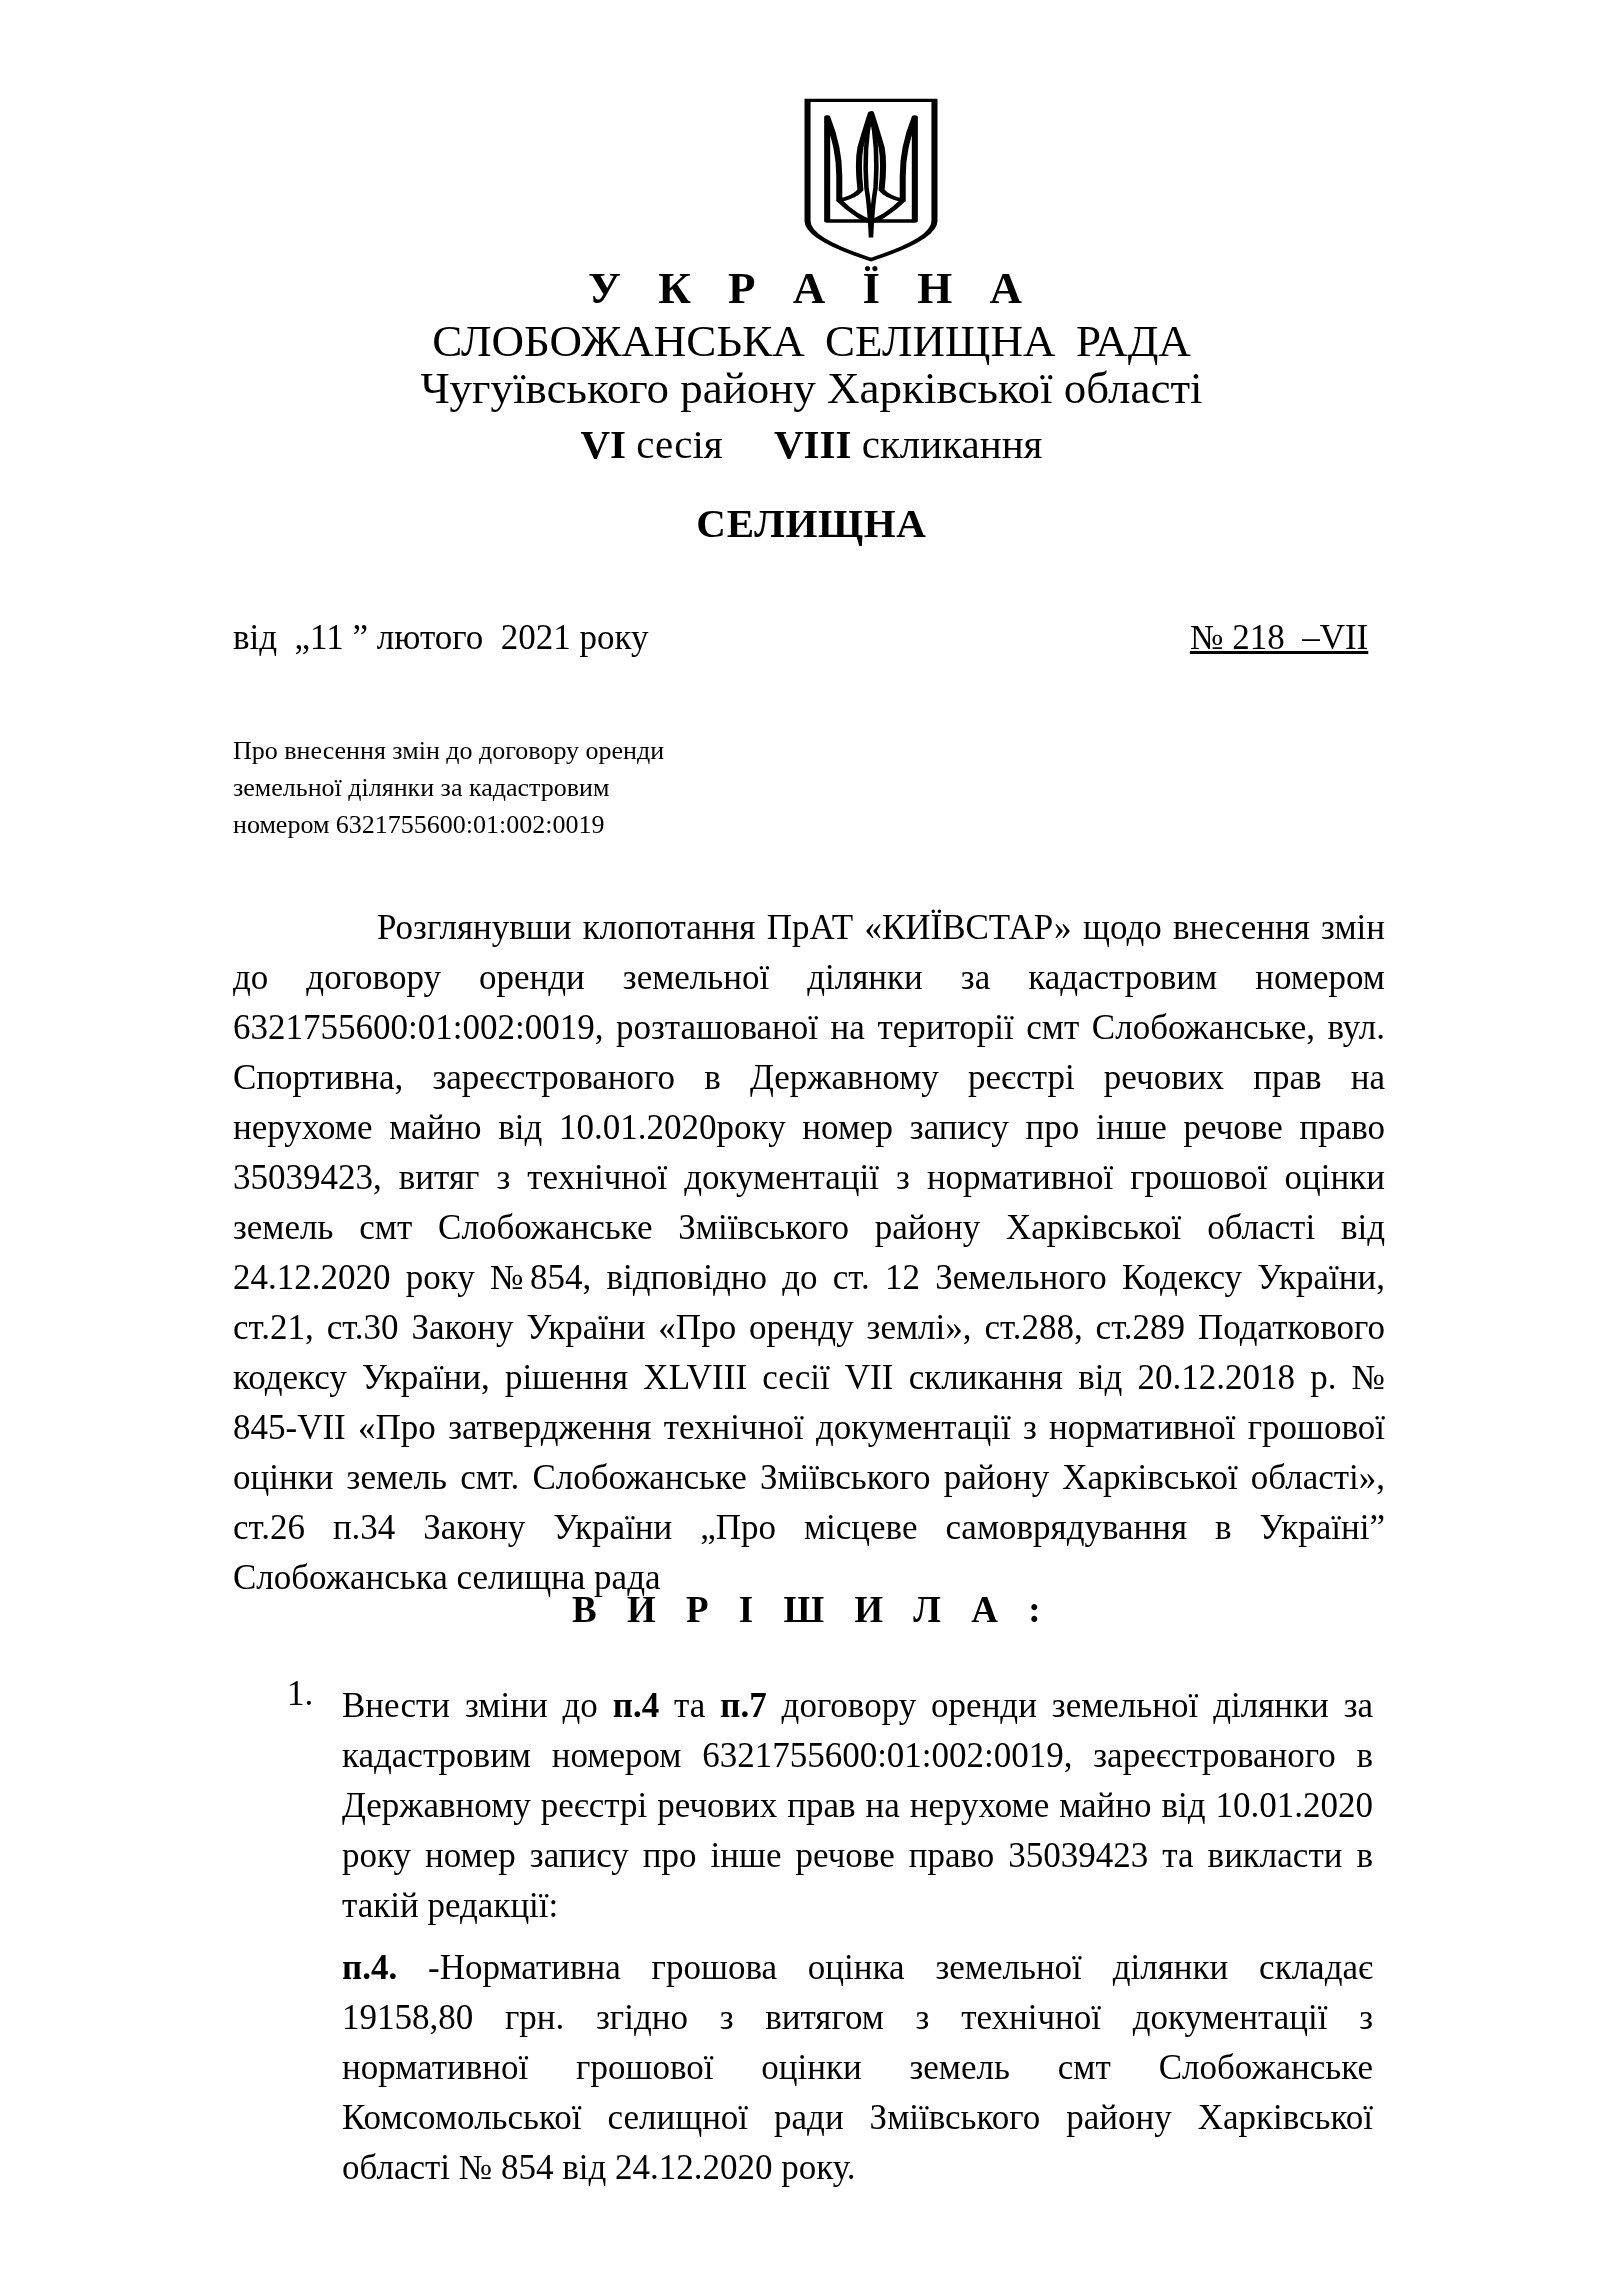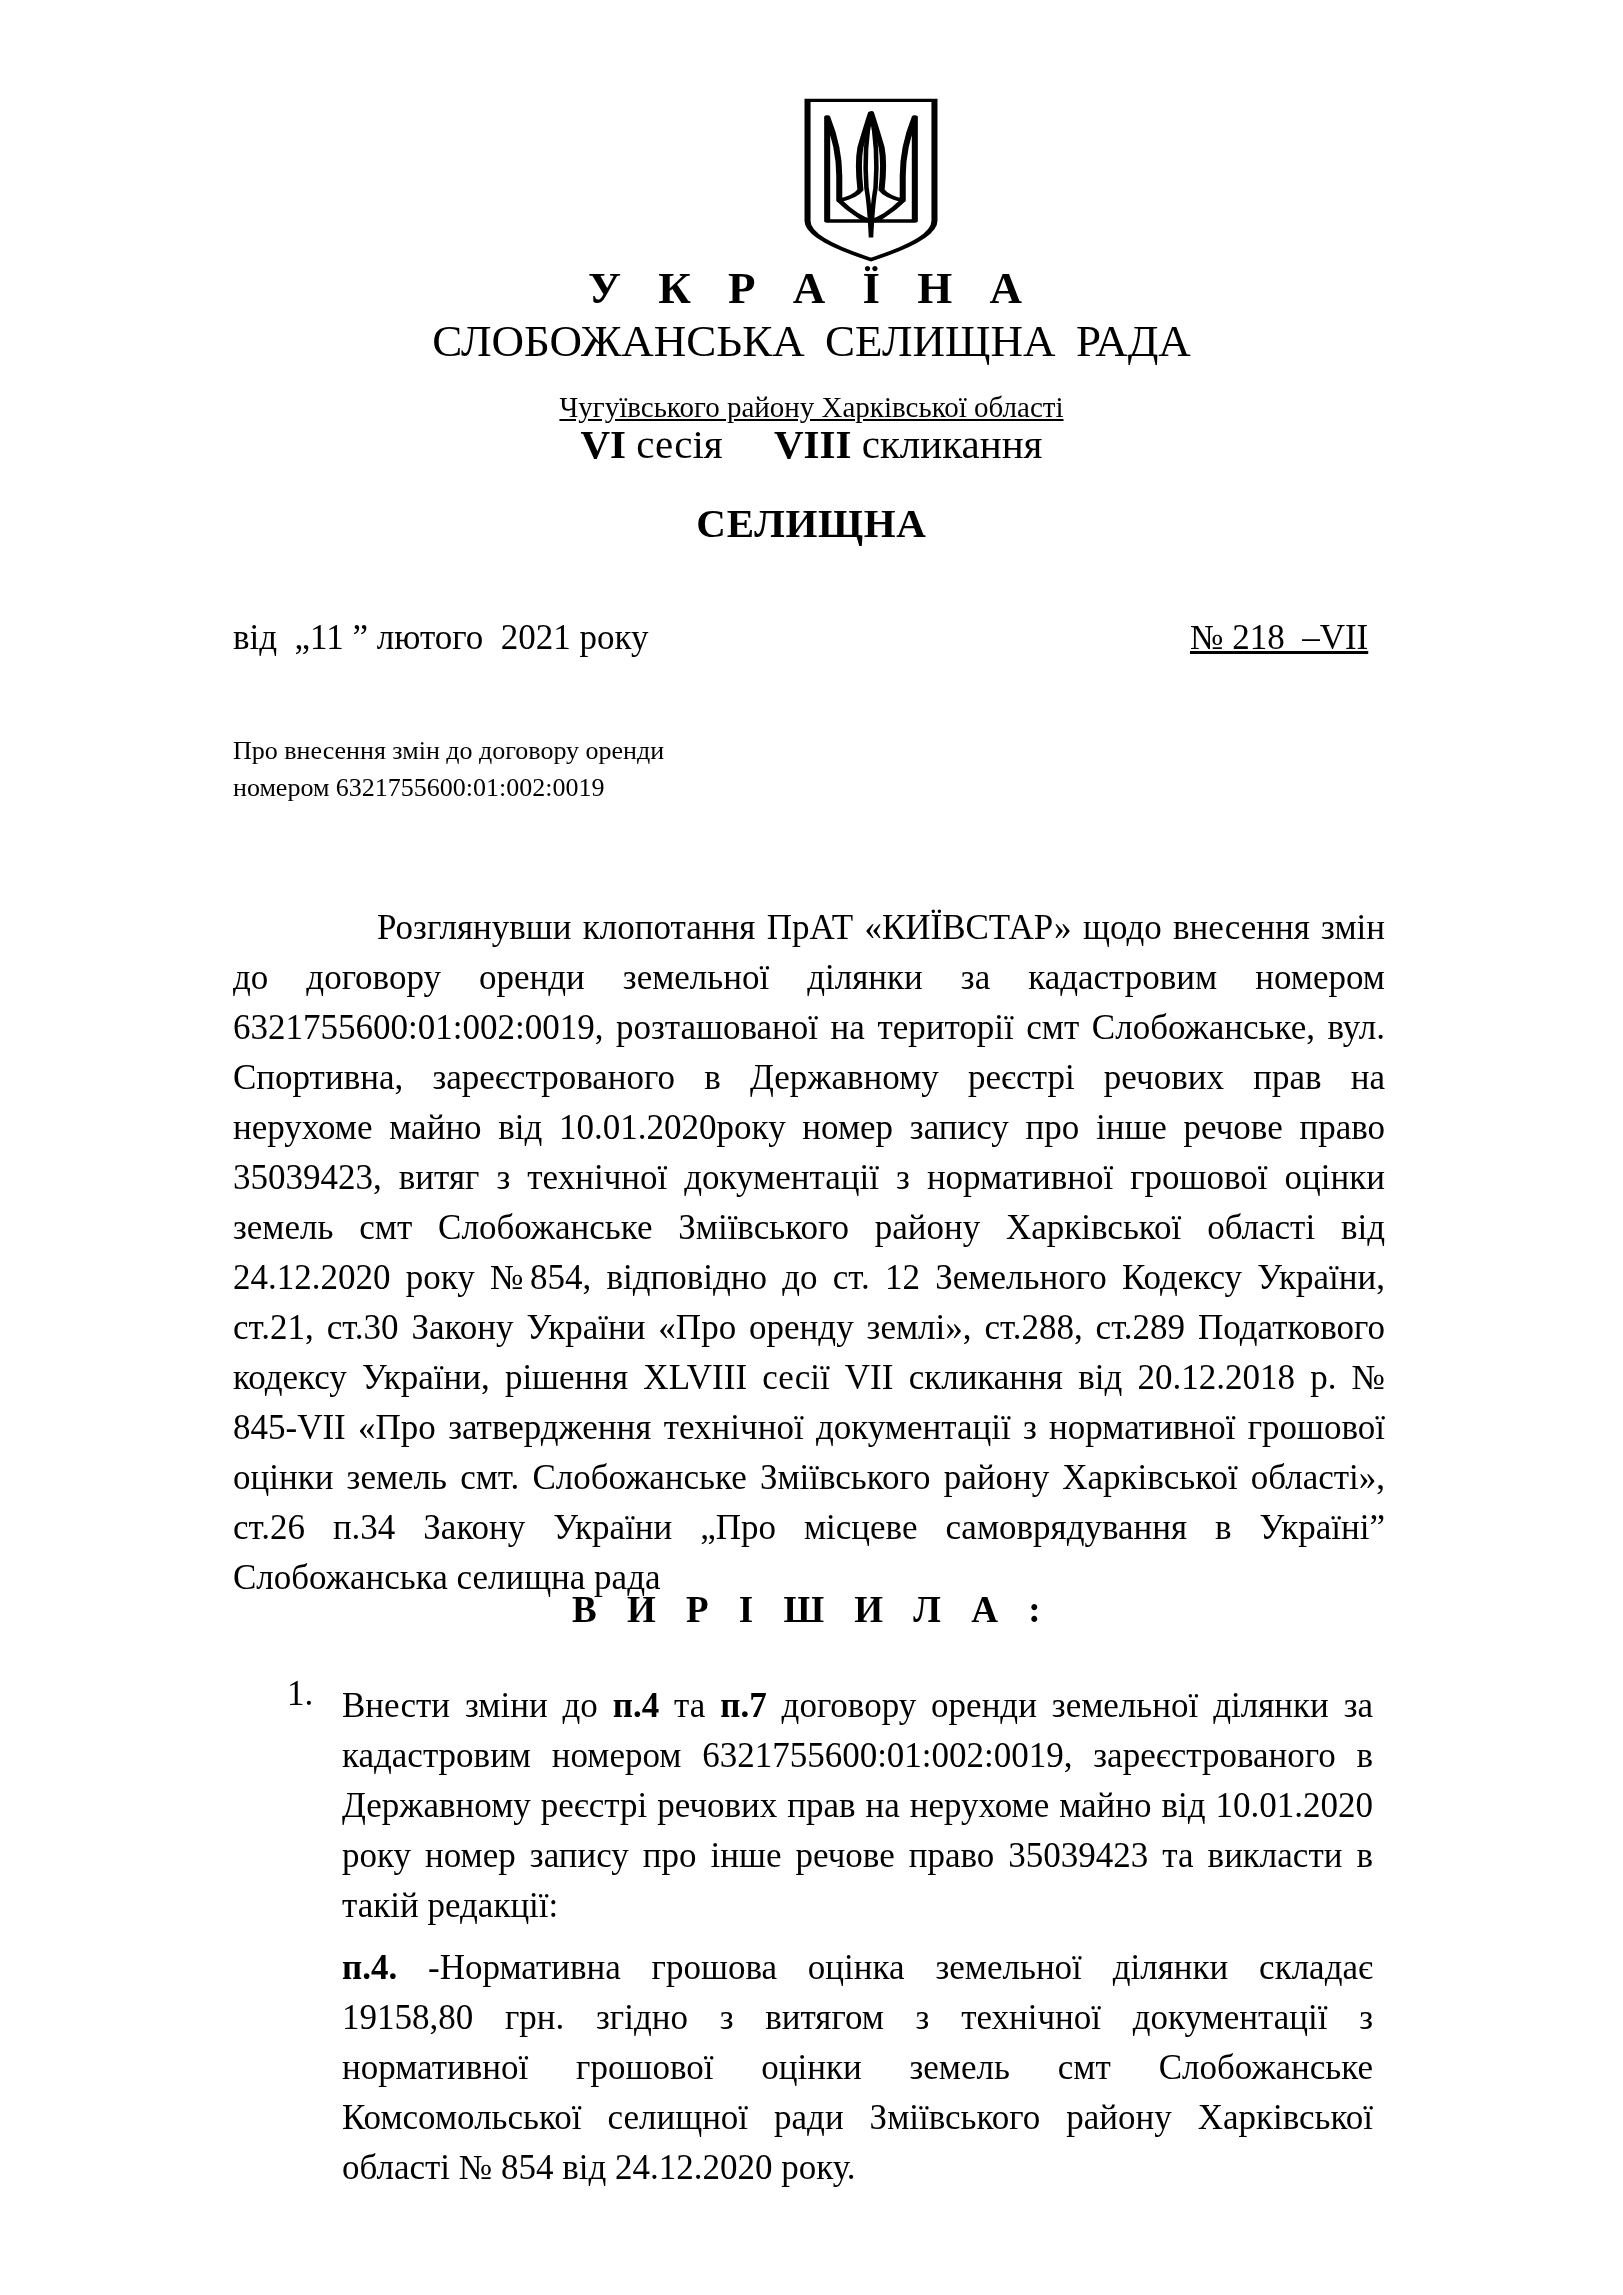--- a/index.html
+++ b/index.html
@@ -3,21 +3,21 @@
 <meta charset="utf-8">
 <style>
   html, body { margin:0; padding:0; background:#ffffff; }
   body { width:1623px; height:2295px; position:relative; overflow:hidden;
          font-family:"Liberation Serif", "DejaVu Serif", serif; color:#000; }
   .abs { position:absolute; }
   .center { left:0; width:1623px; text-align:center; }
   #emblem { left:803px; top:98px; width:136px; height:164px; }
   .country { top:262px; font-size:45px; font-weight:bold; letter-spacing:13px; line-height:52px; }
   .council { top:315px; font-size:45px; line-height:52px; word-spacing:9.2px; }
-  .district { top:381px; font-size:29px; line-height:52px;text-decoration:underline; }
+  .district { top:362px; font-size:45px; line-height:52px; }
   .session { top:418px; font-size:41px; line-height:52px; }
   .session b { font-weight:bold; }
   .doc-title { top:497px; font-size:41px; font-weight:bold; line-height:52px; letter-spacing:0.7px; }
   .date { left:233px; top:615px; font-size:35px; line-height:46px; }
   .docnum { left:1190px; top:615px; font-size:35px; line-height:46px; text-decoration:underline; }
   .subject { left:233px; top:732px; width:589px; font-size:26px; line-height:37px; }
   .body-text { left:233px; top:903px; width:1152px; font-size:35px; line-height:50px;
                text-align:justify; text-indent:144px; }
   .resolved { top:1584px; font-size:37px; font-weight:bold; letter-spacing:10.5px; line-height:52px; }
   .item { left:330px; top:1669px; width:1055px; font-size:35px; line-height:50px; text-align:justify; }
@@ -43,20 +43,21 @@
   <b>VI</b><span style="white-space:pre"> сесія     </span><b>VIII</b><span> скликання</span>
 </div>
 
 <div class="abs center doc-title">СЕЛИЩНА</div>
 
 <div class="abs date" style="white-space:pre">від  „11 ” лютого  2021 року</div>
 <div class="abs docnum" style="white-space:pre">№ 218  –VII</div>
 
 <div class="abs subject">
   <div>Про внесення змін до договору оренди</div>
+  <div>земельної ділянки за кадастровим</div>
   <div>номером 6321755600:01:002:0019</div>
 </div>
 
 <div class="abs body-text">Розглянувши клопотання ПрАТ «КИЇВСТАР»  щодо внесення змін до договору оренди земельної ділянки за кадастровим номером 6321755600:01:002:0019, розташованої на території смт Слобожанське, вул. Спортивна, зареєстрованого в Державному реєстрі речових прав на нерухоме майно від 10.01.2020року номер запису про інше речове право 35039423, витяг з технічної документації з нормативної грошової оцінки земель смт Слобожанське Зміївського району Харківської області від 24.12.2020 року №854,  відповідно до  ст. 12 Земельного Кодексу України, ст.21, ст.30 Закону України «Про оренду землі», ст.288, ст.289 Податкового кодексу України, рішення XLVIII сесії  VII скликання від 20.12.2018 р. № 845-VII «Про затвердження технічної документації з нормативної грошової оцінки земель смт. Слобожанське Зміївського району Харківської області», ст.26 п.34 Закону України „Про місцеве самоврядування в Україні”  Слобожанська селищна рада</div>
 
 <div class="abs center resolved">В И Р І Ш И Л А :</div>
 
 <div class="abs item">
   <span class="item-num">1.</span>
   <p><span>Внести  зміни до </span><b>п.4</b><span> та </span><b>п.7</b><span> договору оренди земельної ділянки за кадастровим номером 6321755600:01:002:0019, зареєстрованого в Державному реєстрі речових прав на нерухоме майно від 10.01.2020 року номер запису про інше речове право 35039423  та викласти в такій редакції:</span></p>

